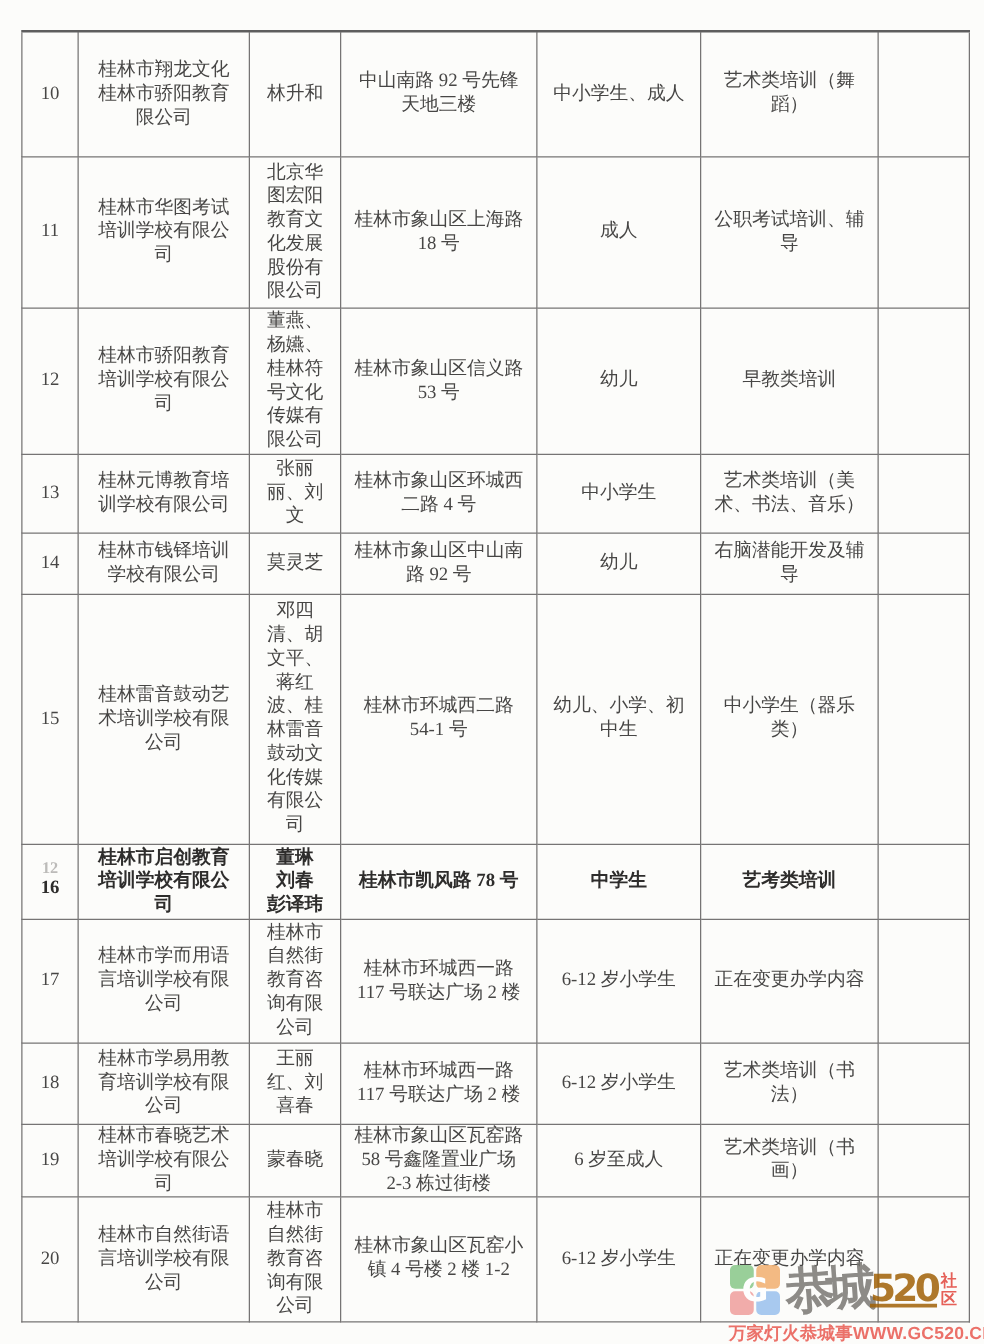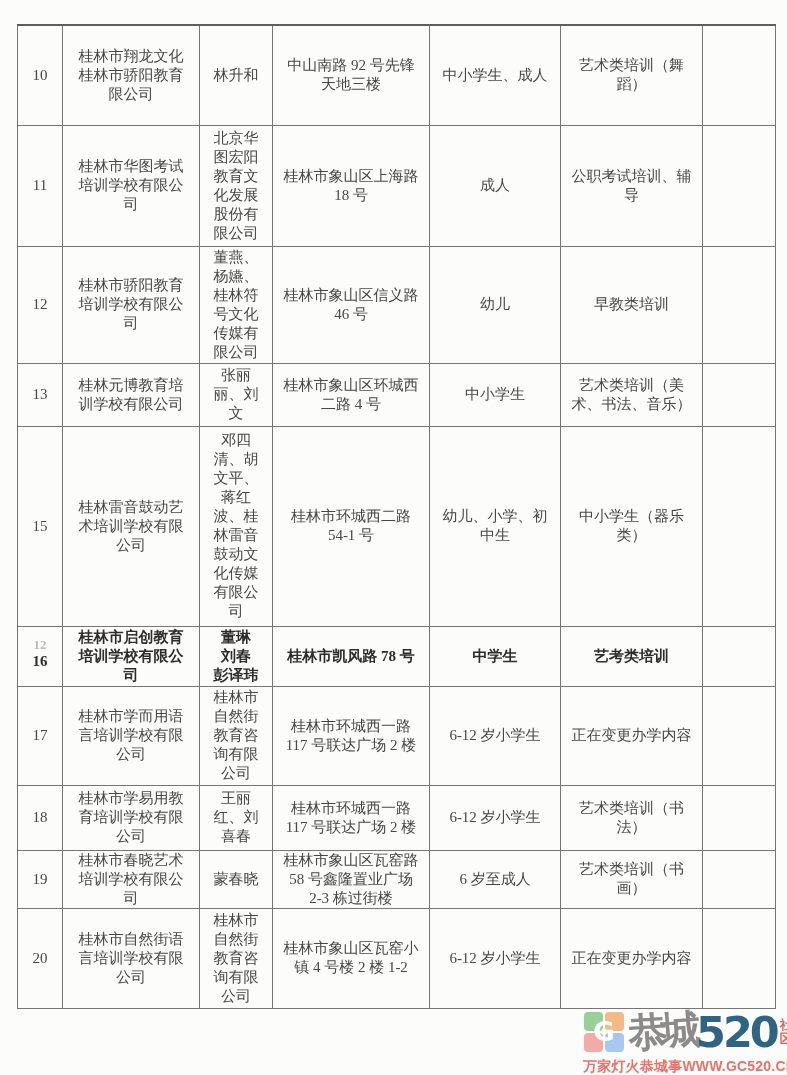--- a/index.html
+++ b/index.html
@@ -51,22 +51,22 @@
   .wm-logo { display: block; width: 42px; height: 42px; flex: 0 0 42px; opacity: .88; }
   .wm-logo svg { display: block; }
   .wm-brand {
     font-size: 40px; font-weight: bold; color: #75736f;
     letter-spacing: -7px; margin-left: 3px; margin-right: 2px;
     transform: rotate(-4deg) translateY(-1px);
     opacity: .82; white-space: nowrap;
   }
   .wm-520 {
     font-family: "DejaVu Sans", sans-serif;
-    font-size: 43px; font-weight: bold; color: #0c4a6e;
-    letter-spacing: -3px; opacity: .85; line-height: 1;
+    font-size: 30px; font-weight: bold; color: #a16207;
+    letter-spacing: -3px; opacity: .85; line-height: 1; text-decoration: underline;
   }
   .wm-suffix {
     font-size: 13px; font-weight: bold; color: #e2453c;
     line-height: 14px; margin-left: 3px; white-space: pre-line;
     opacity: .85;
   }
   .wm-tagline {
     font-family: "Liberation Sans", sans-serif;
     font-size: 14px; font-weight: bold; color: #ea625a;
     letter-spacing: .2px; white-space: nowrap; margin-top: 2px;
@@ -125,37 +125,49 @@
     <td>桂林市骄阳教育
 培训学校有限公
 司</td>
     <td>董燕、
 杨嬿、
 桂林符
 号文化
 传媒有
 限公司</td>
     <td>桂林市象山区信义路
-46 号</td>
+53 号</td>
     <td>幼儿</td>
     <td>早教类培训</td>
     <td></td>
   </tr>
         <tr style="height: 63px;">
     <td><span>13</span></td>
     <td>桂林元博教育培
 训学校有限公司</td>
     <td>张丽
 丽、刘
 文</td>
     <td>桂林市象山区环城西
 二路 4 号</td>
     <td>中小学生</td>
     <td>艺术类培训（美
 术、书法、音乐）</td>
+    <td></td>
+  </tr>
+        <tr style="height: 49px;">
+    <td><span>14</span></td>
+    <td>桂林市钱铎培训
+学校有限公司</td>
+    <td>莫灵芝</td>
+    <td>桂林市象山区中山南
+路 92 号</td>
+    <td>幼儿</td>
+    <td>右脑潜能开发及辅
+导</td>
     <td></td>
   </tr>
         <tr style="height: 200px;">
     <td><span>15</span></td>
     <td>桂林雷音鼓动艺
 术培训学校有限
 公司</td>
     <td>邓四
 清、胡
 文平、

